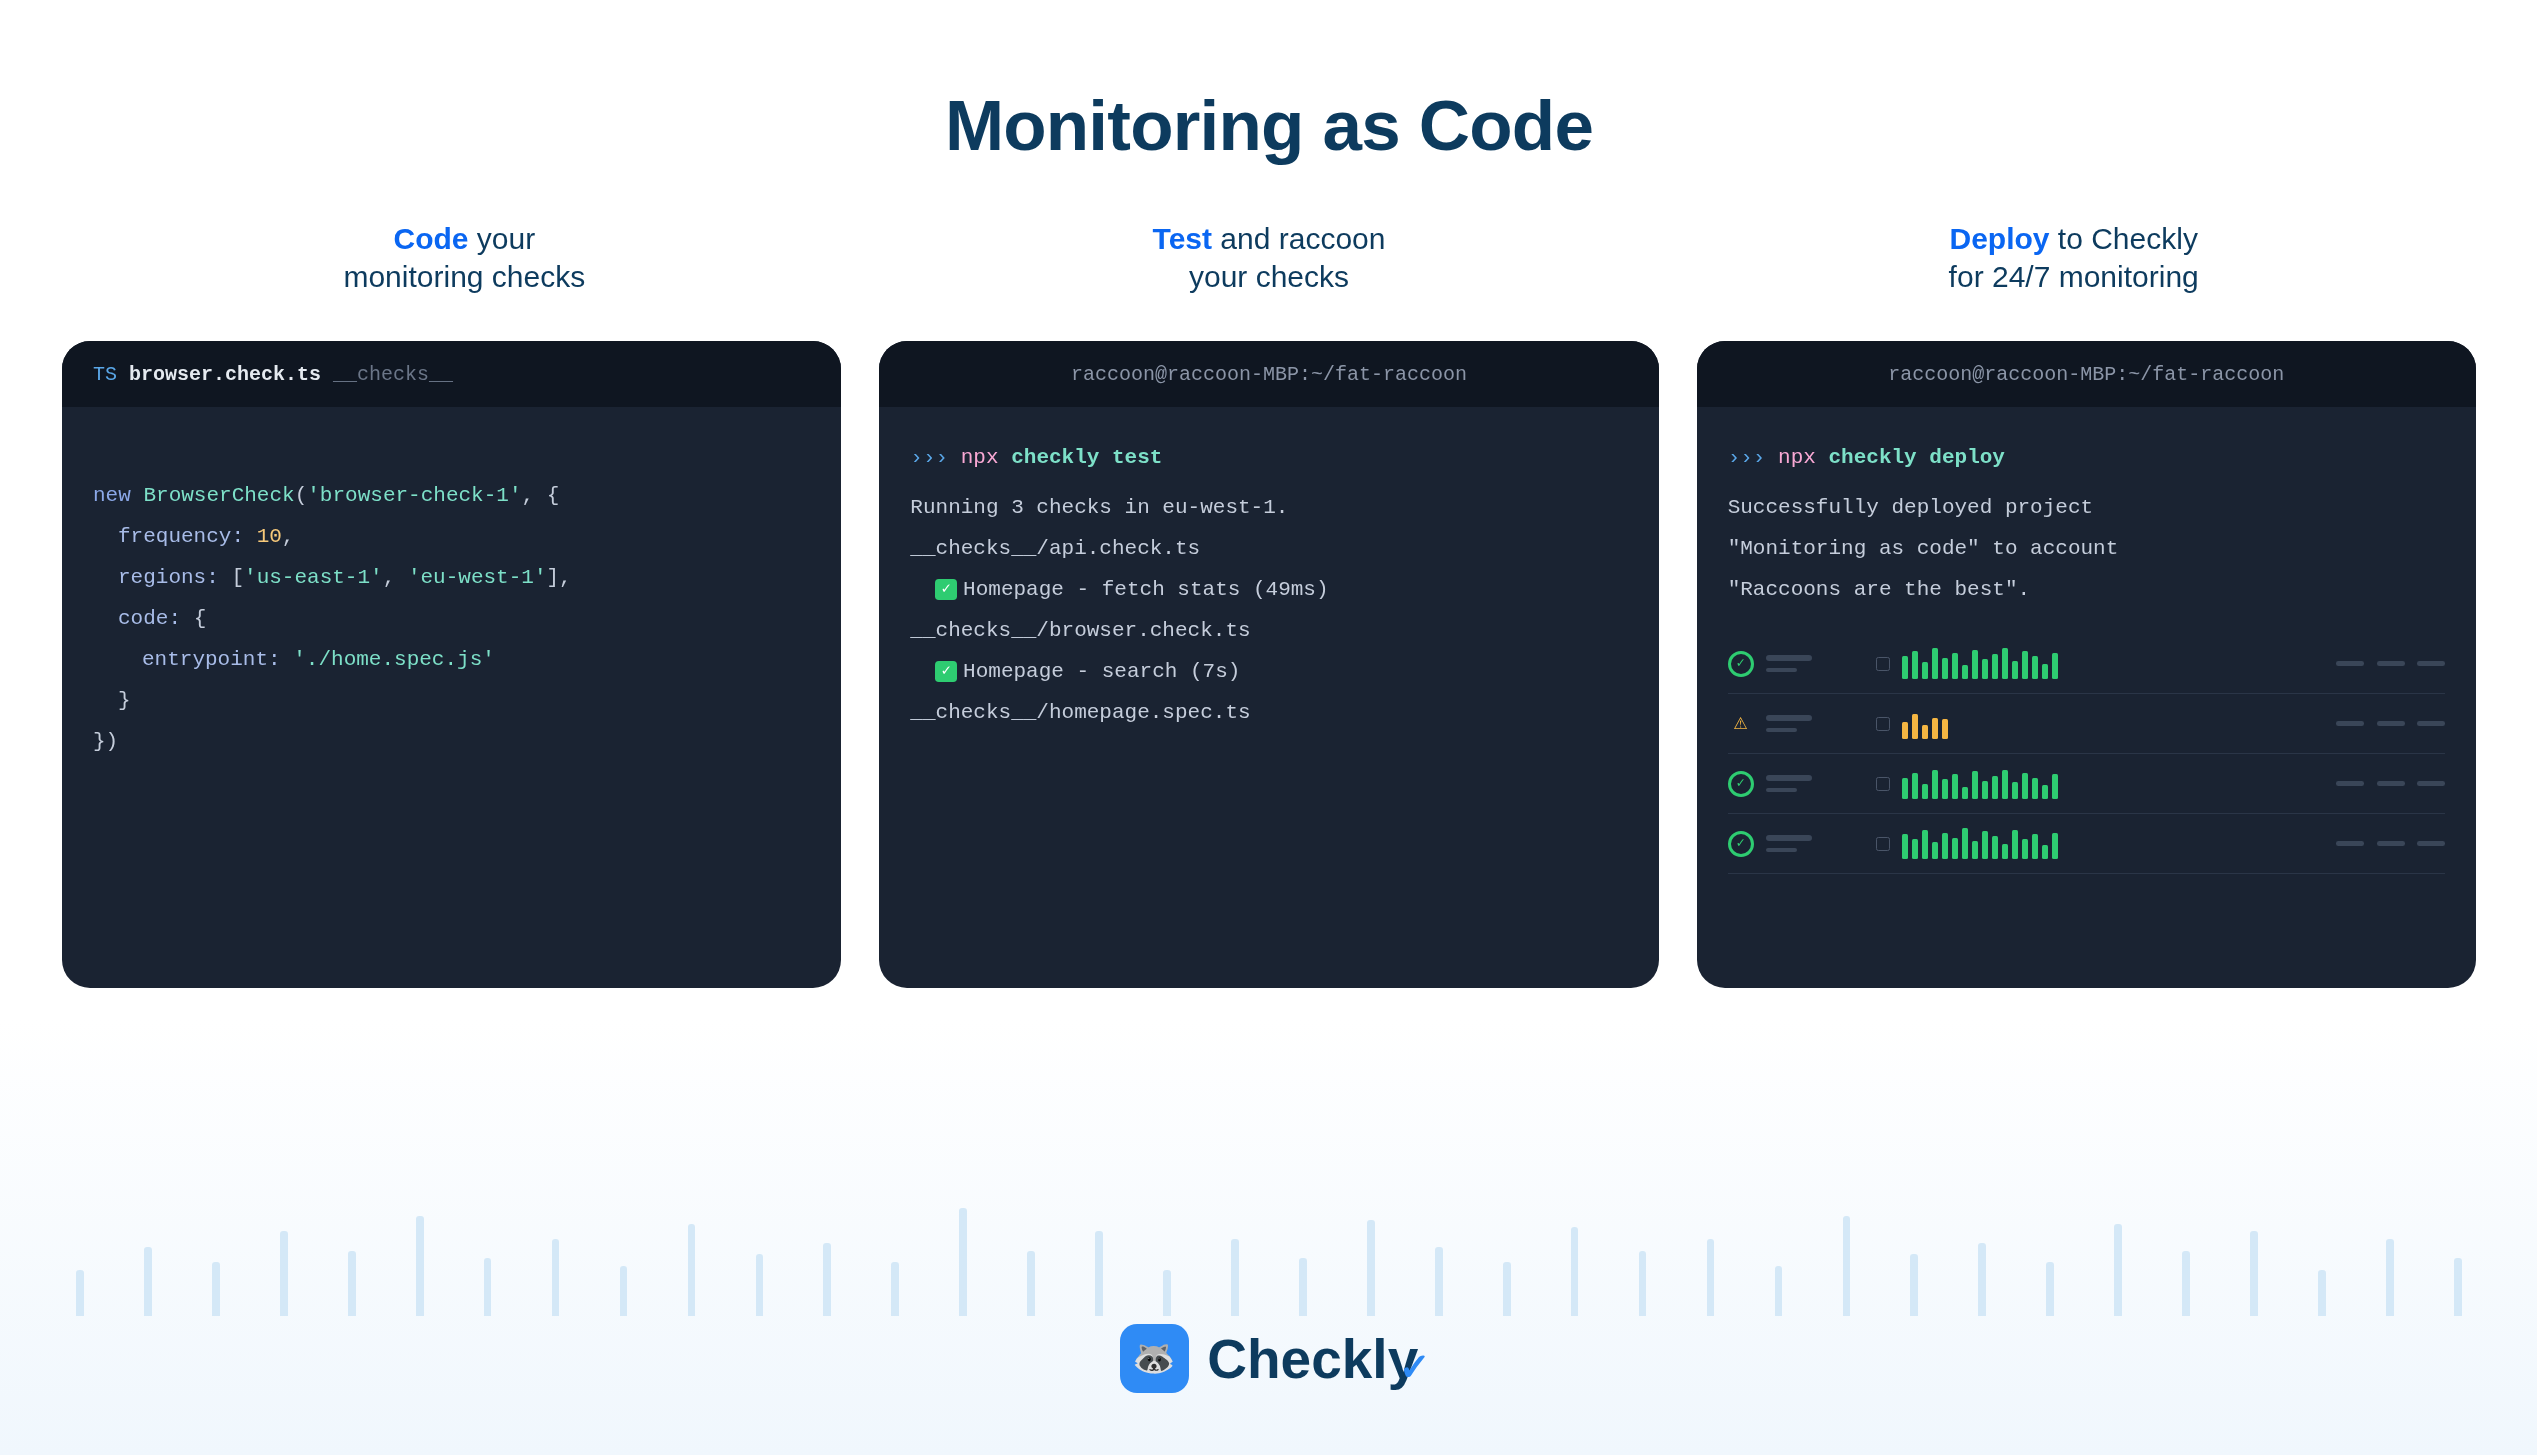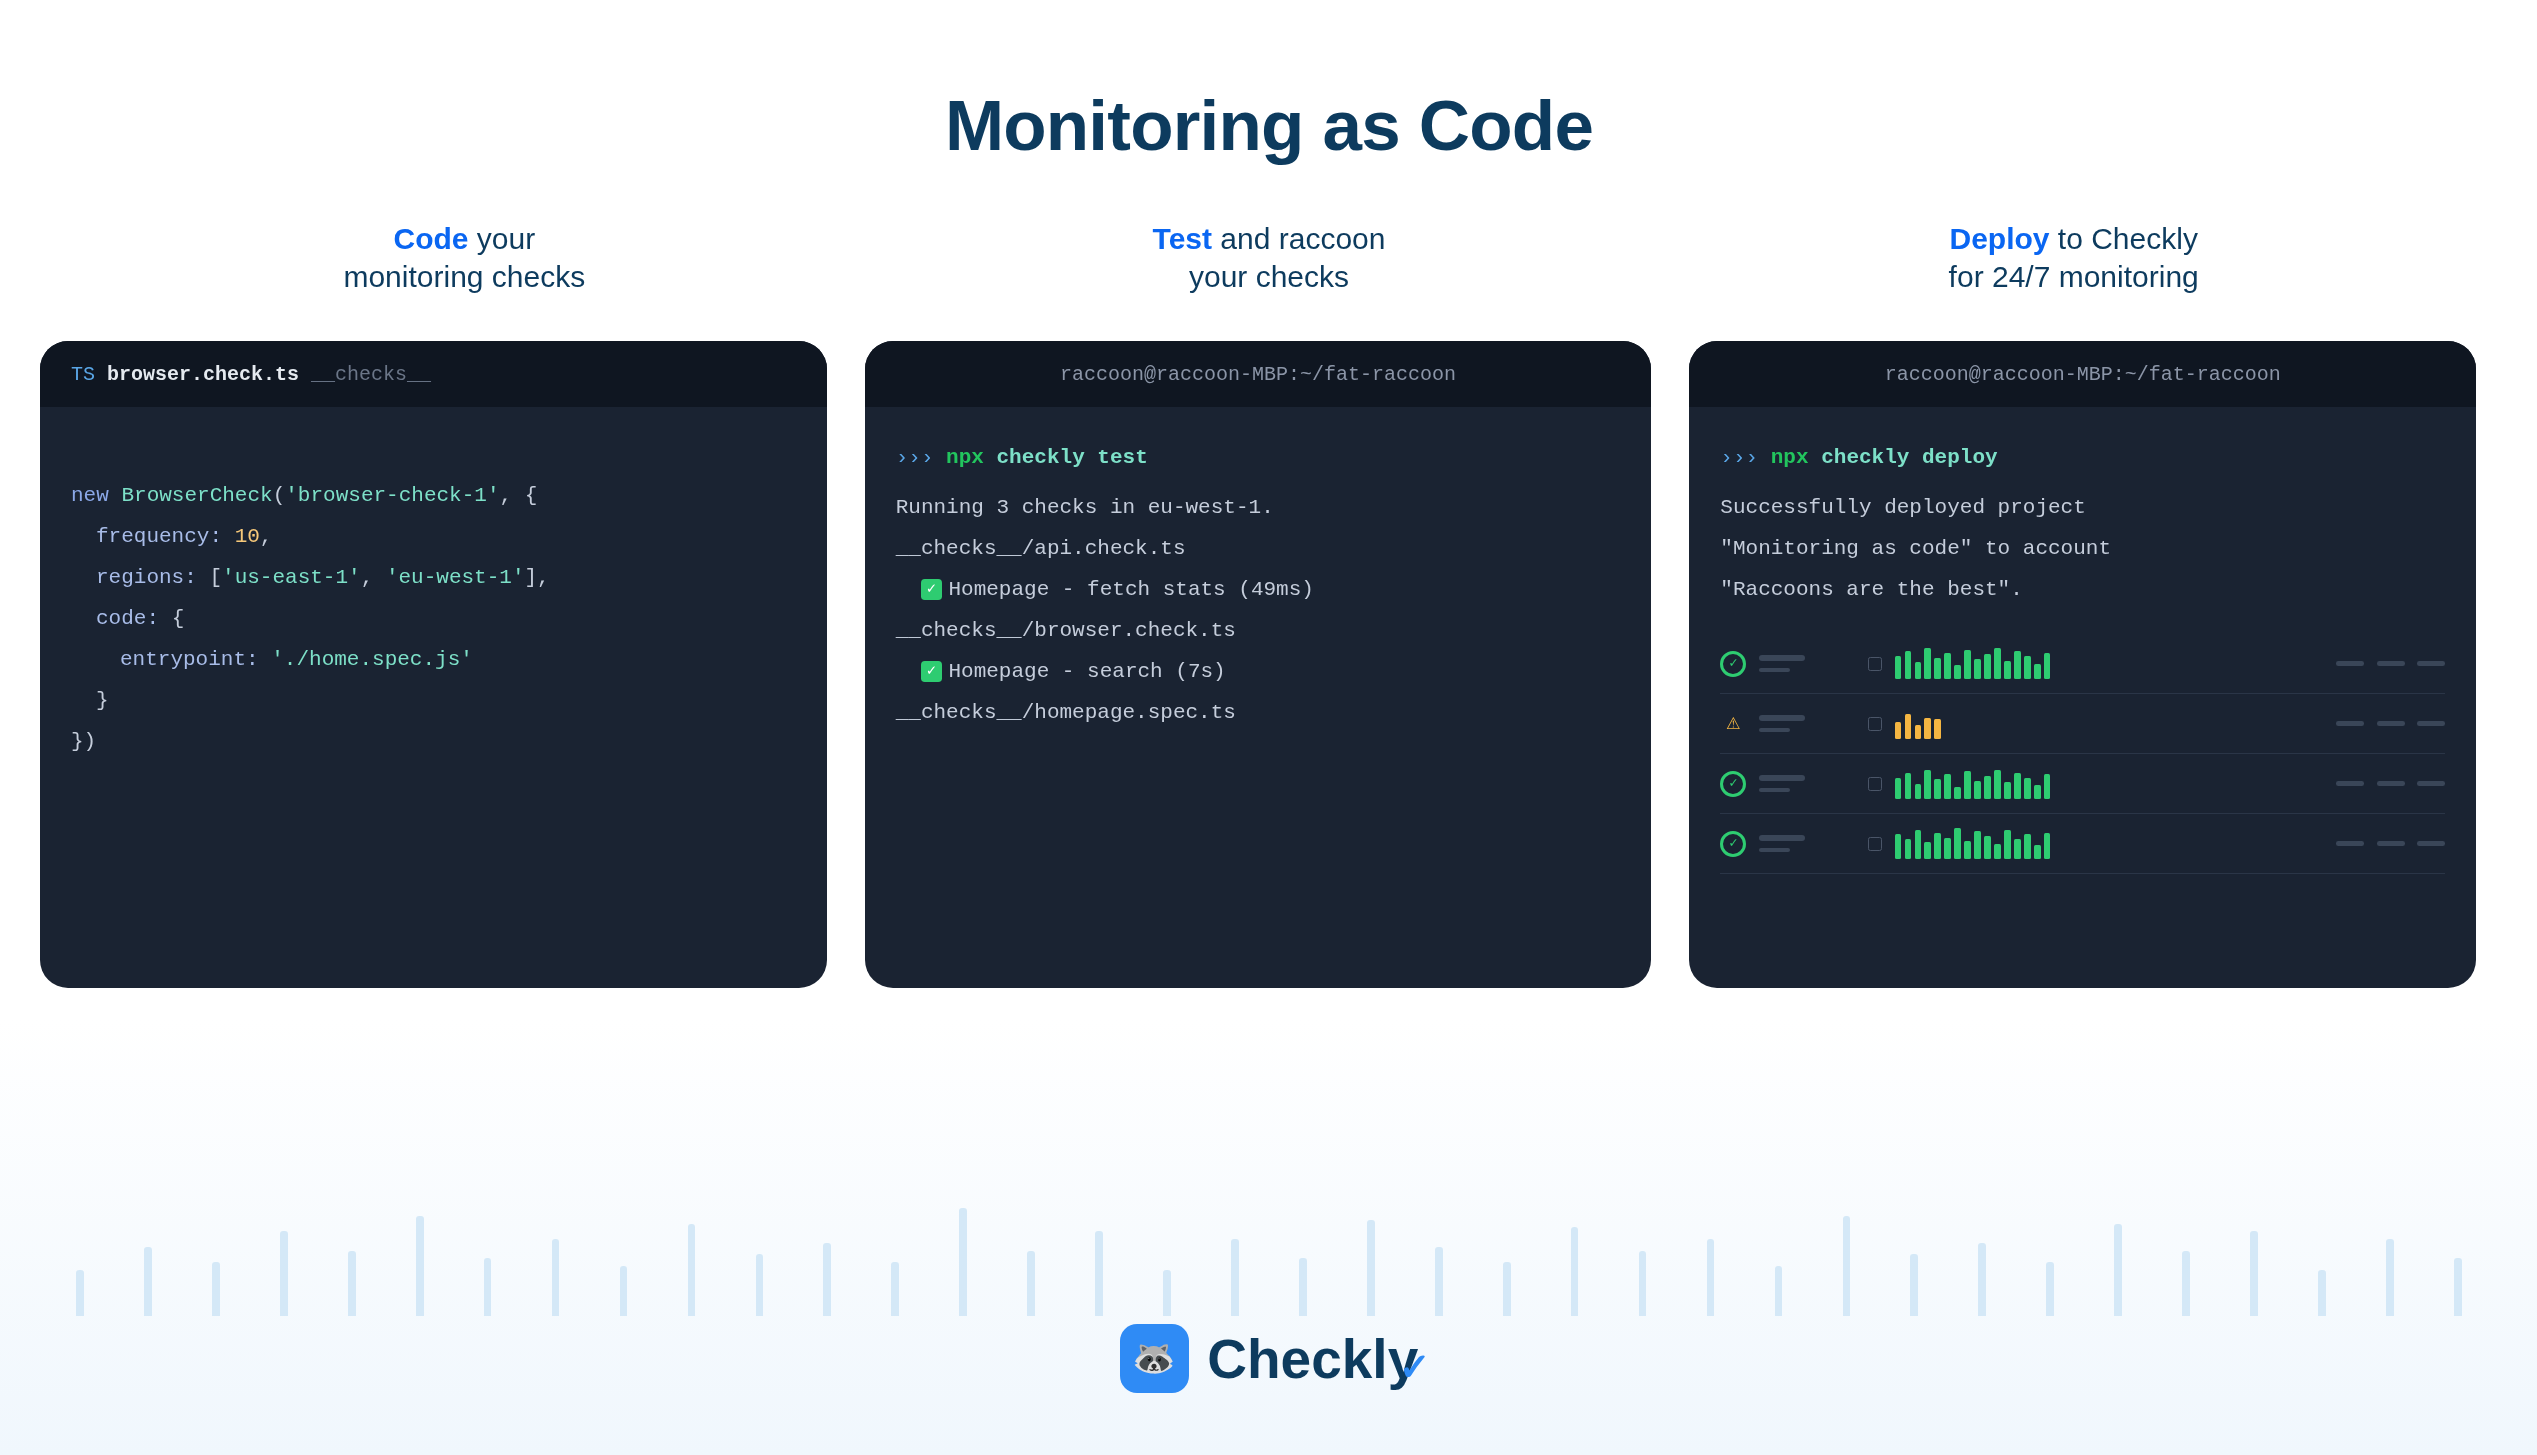--- a/index.html
+++ b/index.html
@@ -49,21 +49,21 @@
       color: #0d3b5e;
       line-height: 1.25;
     }
     .subtitle .highlight {
       color: #0a66f2;
       font-weight: 800;
     }
     .cards {
       display: flex;
       justify-content: space-between;
-      padding: 46px 62px 0 40px;
+      padding: 46px 62px 0 62px;
       gap: 38px;
       position: relative;
       z-index: 2;
     }
     .card {
       flex: 1;
       background: #1a2332;
       border-radius: 28px;
       overflow: hidden;
       min-height: 647px;
@@ -86,21 +86,21 @@
     .token-ts { color: #5aa7e8; }
     .token-file { color: #e5eaf0; font-weight: 600; }
     .token-dim { color: #6b7688; }
     .token-keyword { color: #8ba8e8; }
     .token-class { color: #7de0c8; }
     .token-string { color: #7de0c8; }
     .token-number { color: #f7c97a; }
     .token-prop { color: #a8bce8; }
     .token-punct { color: #c5cddb; }
     .prompt { color: #5aa7e8; }
-    .cmd-npx { color: #22c55e; font-weight: 700; }
+    .cmd-npx { color: #f9a8d4; font-weight: 400; }
     .cmd-checkly { color: #7de0c8; font-weight: 600; }
     .check-icon {
       display: inline-block;
       width: 21.6px;
       height: 21.6px;
       background: #2ecc71;
       border-radius: 3.8px;
       color: white;
       text-align: center;
       line-height: 21.6px;

